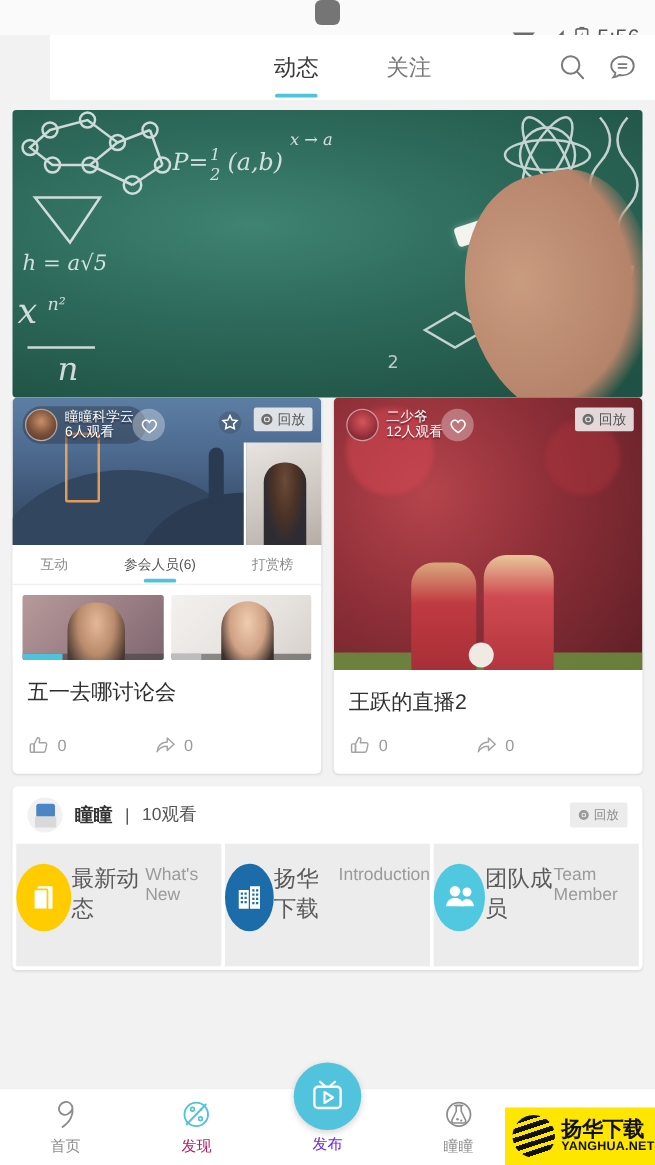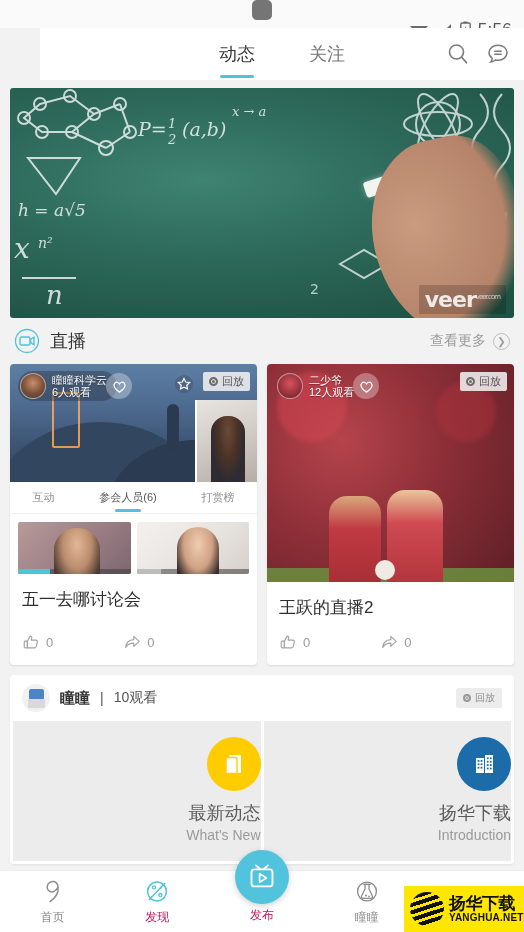--- a/index.html
+++ b/index.html
@@ -231,22 +231,22 @@
   .post-name { font-size: 15px; color: #333; font-weight: bold; }
   .post-sub { font-size: 14px; color: #555; }
   .post-replay {
     margin-left: auto; background: #ececec; color: #8e8e8e; font-size: 10px;
     padding: 3px 7px; border-radius: 2px; display: flex; align-items: center; gap: 4px;
   }
   .post-replay .replay-dot { width:8px; height:8px; border-color:#9a9a9a; background:#9a9a9a; }
 
   .feature-grid { display: flex; gap: 3px; background: #fff; padding: 0 3px 3px; }
   .feature {
-    flex: 1; background: #ececec; display: flex; flex-direction: column;
-    align-items: flex-end; padding: 16px 0 18px;
+    flex: 1; background: #ececec; display: flex; flex-direction: row;
+    align-items: flex-start; padding: 16px 0 18px;
   }
   .f-icon {
     width: 54px; height: 54px; border-radius: 50%;
     display: flex; align-items: center; justify-content: center; margin-bottom: 10px;
   }
   .f-cn { font-size: 18px; color: #5a5a5a; margin-bottom: 2px; }
   .f-en { font-size: 14px; color: #9a9a9a; }
 
   
   .bottomnav {
@@ -259,21 +259,21 @@
   .nav-label { font-size: 12px; color: #8d8d8d; }
   .navitem.active .nav-label { color: #be185d; }
   .fab {
     position: absolute; left: 50%; transform: translateX(-50%); bottom: 28px;
     width: 54px; height: 54px; border-radius: 50%; background: #52c3dc;
     display: flex; align-items: center; justify-content: center;
     box-shadow: 0 2px 6px rgba(0,0,0,.18);
   }
   .fab-label {
     position: absolute; left: 50%; transform: translateX(-50%); bottom: 8px;
-    font-size: 12px; color: #be185d;
+    font-size: 12px; color: #6d28d9;
   }
 
   
   .watermark {
     position: absolute; right: 0; bottom: 0; width: 120px; height: 46px;
     background: #ffe600; display: flex; align-items: center; gap: 5px; padding: 0 6px;
     overflow: hidden;
   }
   .wm-globe {
     width: 34px; height: 34px; border-radius: 50%;
@@ -372,37 +372,22 @@
         <rect x="452" y="120" width="40" height="40" transform="rotate(14 472 140)"></rect>
         <path d="M330 176 l24 -14 l24 14 l-24 14 z"></path>
       </g>
       <g fill="#ffffff" opacity=".8" font-family="DejaVu Sans, sans-serif">
         <text x="470" y="185" font-size="15">H</text>
         <text x="300" y="206" font-size="14">2</text>
       </g>
     </svg>
     <div class="chalkstick"></div>
     <div class="hand"></div>
-    <div class="veer">
-      <span>veer</span><small>veer.com</small>
-    </div>
   </div>
 
-  <div class="sec-head">
-    <svg width="26" height="26" viewBox="0 0 26 26">
-      <circle cx="13" cy="13" r="11.5" fill="none" stroke="#4fc3d9" stroke-width="1.3"></circle>
-      <rect x="6" y="9" width="10" height="8" rx="1.6" fill="none" stroke="#4fc3d9" stroke-width="1.4"></rect>
-      <path d="M16.6 11.4 L20 9.2 L20 16.8 L16.6 14.6 Z" fill="none" stroke="#4fc3d9" stroke-width="1.4"></path>
-    </svg>
-    <span class="sec-title">直播</span>
-    <div class="sec-more">
-      <span>查看更多</span>
-      <span class="circ-arrow">❯</span>
-    </div>
-  </div>
 
   <div class="cards">
 
     <div class="card">
       <div class="card-media media-a">
         <div class="hill"></div>
         <div class="hill2"></div>
         <div class="person"></div>
         <div class="frame"></div>
         <div class="pip"></div>
@@ -569,20 +554,32 @@
                 <rect x="19.8" y="14.2" width="1.8" height="1.8"></rect>
               <rect x="16.8" y="17.6" width="1.8" height="1.8"></rect>
                 <rect x="19.8" y="17.6" width="1.8" height="1.8"></rect>
             </g>
           </svg>
         </div>
         <div class="f-cn">扬华下载</div>
         <div class="f-en">Introduction</div>
       </div>
 
+      <div class="feature">
+        <div class="f-icon" style="background:#4fc8e0">
+          <svg width="30" height="28" viewBox="0 0 30 28">
+            <circle cx="11" cy="9" r="4.2" fill="#ffffff"></circle>
+            <path d="M3.8 21 C4.4 16.4 7.4 14.4 11 14.4 C14.6 14.4 17.6 16.4 18.2 21 Z" fill="#ffffff"></path>
+            <circle cx="20.6" cy="9.6" r="3.6" fill="#ffffff"></circle>
+            <path d="M15.6 21 C16.2 17.2 18.2 15.2 20.6 15.2 C23.4 15.2 25.6 17.2 26.2 21 Z" fill="#ffffff"></path>
+          </svg>
+        </div>
+        <div class="f-cn">团队成员</div>
+        <div class="f-en">Team Member</div>
+      </div>
     </div>
   </div>
 
   <div class="bottomnav">
 
     <div class="navitem">
       <svg width="28" height="28" viewBox="0 0 28 28">
         <path d="M20 9 C20 5.3 17 3 14 3.6 C10.6 4.3 8.4 7.4 9.4 10.6 C10.3 13.4 13.6 14.6 16 13.4 C18 12.4 19.4 10.6 20 9 C20.6 13 18.8 19 12 23.6" fill="none" stroke="#8d8d8d" stroke-width="1.5" stroke-linecap="round"></path>
       </svg>
       <span class="nav-label">首页</span>

